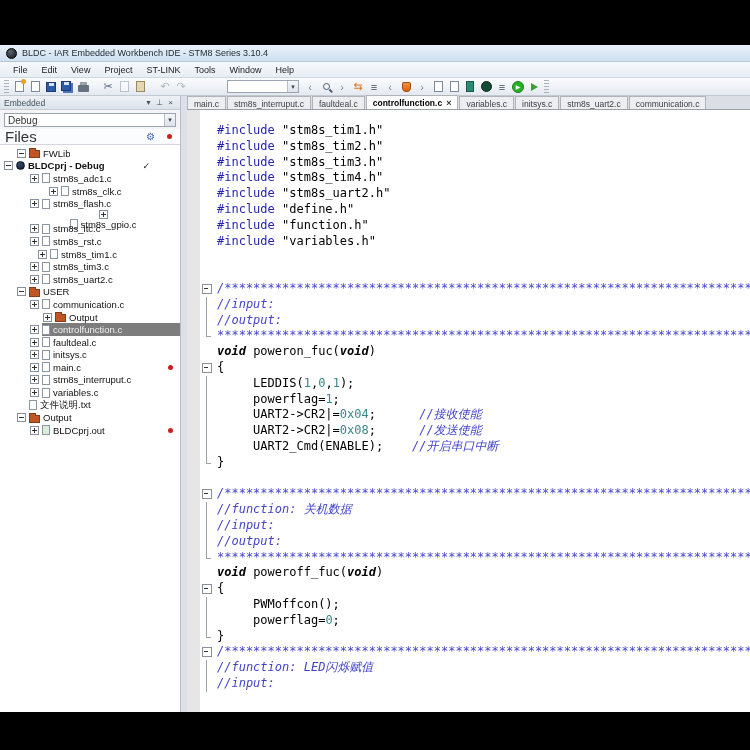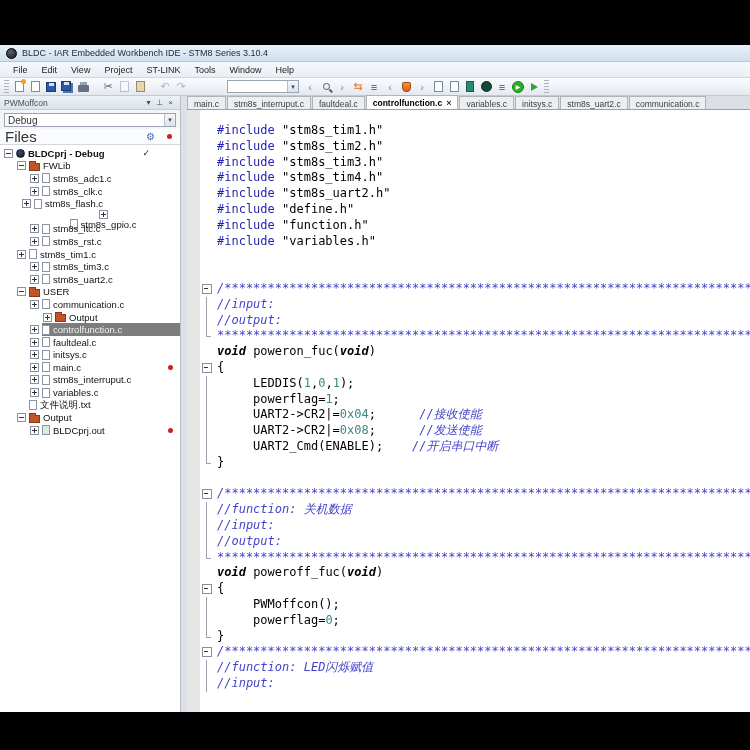--- a/index.html
+++ b/index.html
@@ -235,69 +235,69 @@
         </span>
         <span class="tbtn">
           <span class="flag"></span>
         </span>
         <span class="grip"></span>
       </div>
 
     <div class="main">
       <div class="workspace">
         <div class="ws-header">
-          <span class="ws-title">PWMoffcon</span>
+          <span class="ws-title">Embedded</span>
           <span class="ws-btn">▾</span>
           <span class="ws-btn">⊥</span>
           <span class="ws-btn">×</span>
         </div>
         <div class="ws-combo-row">
           <div class="ws-combo">
             <span class="combo-val">Debug</span>
             <span class="combo-arrow">▾</span>
           </div>
         </div>
         <div class="files-header">
           <span class="files-label">Files</span>
           <span class="gear">⚙</span>
           <span class="reddot"></span>
         </div>
         <div class="tree" id="tree">
+            <div class="trow" style="padding-left: 17px;">
+              <span class="exp"></span>
+              <div class="rowfill">
+                <span class="ico-folder"></span>
+                <span class="tlabel">FWLib</span>
+              </div>
+            </div>
             <div class="trow bold" style="padding-left: 4px;">
               <span class="exp"></span>
               <div class="rowfill">
                 <span class="ico-project"></span>
                 <span class="tlabel">BLDCprj - Debug</span>
                 <span class="tmark">
                   <span class="check">✓</span>
                 </span>
               </div>
             </div>
-            <div class="trow" style="padding-left: 17px;">
-              <span class="exp"></span>
-              <div class="rowfill">
-                <span class="ico-folder"></span>
-                <span class="tlabel">FWLib</span>
-              </div>
-            </div>
             <div class="trow" style="padding-left: 30px;">
               <span class="exp plus"></span>
               <div class="rowfill">
                 <span class="ico-cfile"></span>
                 <span class="tlabel">stm8s_adc1.c</span>
               </div>
             </div>
-            <div class="trow" style="padding-left: 30px;">
+            <div class="trow" style="padding-left: 30px; margin-left: 19px;">
               <span class="exp plus"></span>
               <div class="rowfill">
                 <span class="ico-cfile"></span>
                 <span class="tlabel">stm8s_clk.c</span>
               </div>
             </div>
-            <div class="trow" style="padding-left: 22px;">
+            <div class="trow" style="padding-left: 30px;">
               <span class="exp plus"></span>
               <div class="rowfill">
                 <span class="ico-cfile"></span>
                 <span class="tlabel">stm8s_flash.c</span>
               </div>
             </div>
             <div class="trow" style="padding-left: 30px; flex-direction: column;">
               <span class="exp plus"></span>
               <div class="rowfill">
                 <span class="ico-cfile"></span>
@@ -311,21 +311,21 @@
                 <span class="tlabel">stm8s_itc.c</span>
               </div>
             </div>
             <div class="trow" style="padding-left: 30px;">
               <span class="exp plus"></span>
               <div class="rowfill">
                 <span class="ico-cfile"></span>
                 <span class="tlabel">stm8s_rst.c</span>
               </div>
             </div>
-            <div class="trow" style="padding-left: 17px; text-align: center;">
+            <div class="trow" style="padding-left: 38px; text-align: center;">
               <span class="exp plus"></span>
               <div class="rowfill">
                 <span class="ico-cfile"></span>
                 <span class="tlabel">stm8s_tim1.c</span>
               </div>
             </div>
             <div class="trow" style="padding-left: 30px;">
               <span class="exp plus"></span>
               <div class="rowfill">
                 <span class="ico-cfile"></span>

